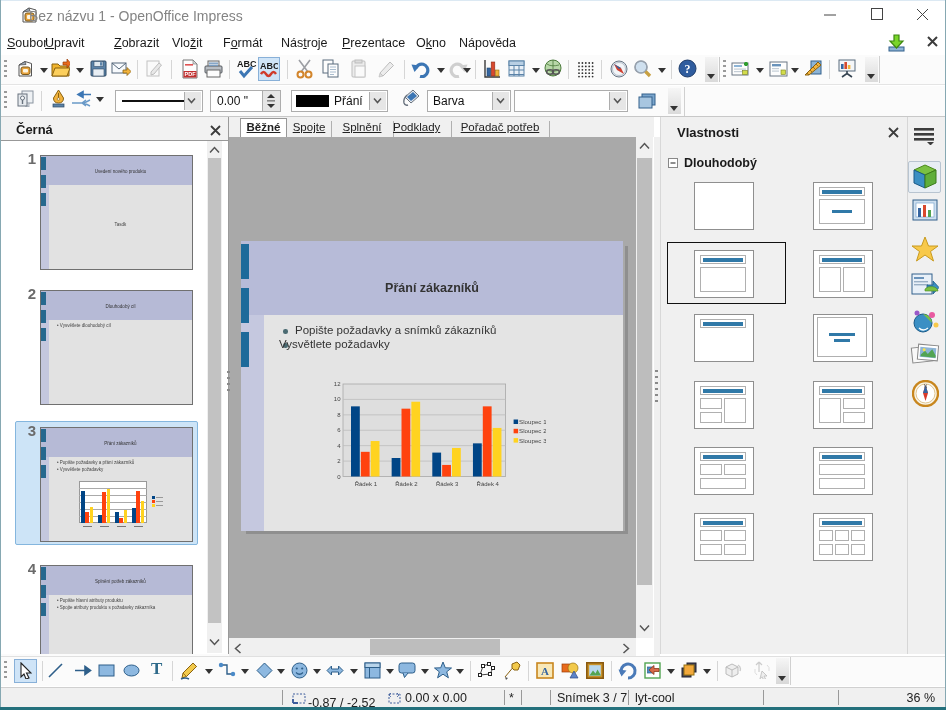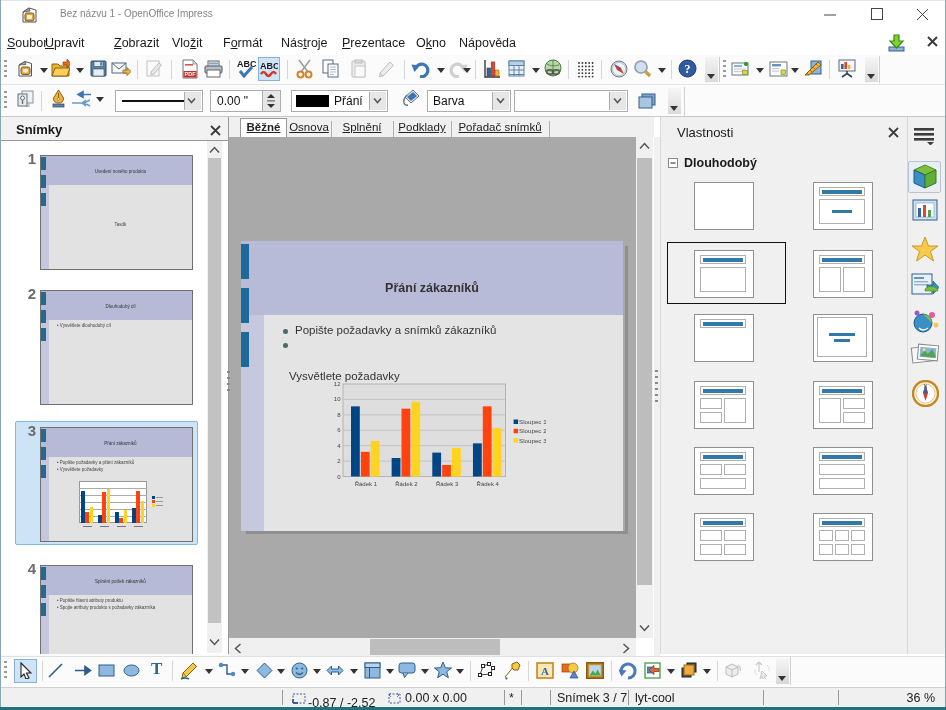--- a/index.html
+++ b/index.html
@@ -19,21 +19,21 @@
 <div class="ab" style="left:0;top:0;width:946px;height:1px;background:#dce9f3;"></div>
 <div class="ab" style="left:0;top:0;width:1px;height:710px;background:#86a8b2;"></div>
 <div class="ab" style="left:945px;top:0;width:1px;height:710px;background:#86a8b2;"></div>
 <div class="ab" style="left:0;top:707px;width:946px;height:3px;background:#24707c;"></div>
 <svg class="ab" style="left:21px;top:7px" width="17" height="17" viewBox="0 0 17 17">
 <path d="M2 5 L8 1 L15 3 L15 15 L2 15 Z" fill="#fdfdfd" stroke="#555" stroke-width="1"></path>
 <path d="M2 5 L8 1 L9 4 Z" fill="#9aa6b5" stroke="#555" stroke-width="0.8"></path>
 <rect x="4" y="6" width="9" height="8" rx="2" fill="#e8a33d" stroke="#7a5a1e"></rect>
 <rect x="6" y="8" width="5" height="4" rx="1" fill="#fdf6e3"></rect>
 </svg>
-<div class="ab" style="left:60px;top:8px;font-size:10px;color:#848484;">Bez názvu 1 - OpenOffice Impress</div>
+<div class="ab" style="left:29px;top:8px;font-size:14px;color:#848484;">Bez názvu 1 - OpenOffice Impress</div>
 <svg class="ab" style="left:822px;top:6px" width="110" height="18" viewBox="0 0 110 18">
     <path d="M2 9 H14" stroke="#444" stroke-width="1"></path>
     <rect x="49.5" y="2.5" width="11" height="11" fill="none" stroke="#444" stroke-width="1"></rect>
     <path d="M95 3 L106 14 M106 3 L95 14" stroke="#444" stroke-width="1"></path>
   </svg>
 <div class="menu" style="left:7px"><u>S</u>oubor</div>
 <div class="menu" style="left:45px"><u>U</u>pravit</div>
 <div class="menu" style="left:114px"><u>Z</u>obrazit</div>
 <div class="menu" style="left:172px">Vlo<u>ž</u>it</div>
 <div class="menu" style="left:223px">F<u>o</u>rmát</div>
@@ -326,21 +326,21 @@
     <rect x="5" y="2" width="13" height="11" fill="#7aa5cc" stroke="#33618c"></rect>
     <rect x="2" y="5" width="13" height="11" fill="#a8c6e0" stroke="#33618c"></rect>
   </svg>
 <div class="ab" style="left:668px;top:88px;width:13px;height:26px;background:linear-gradient(180deg,#f6f6f6,#dadada);"></div>
 <svg class="ab" style="left:670px;top:106px" width="8" height="5" viewBox="0 0 8 5">
     <path d="M0 0 h8 l-4 5 Z" fill="#333"></path>
   </svg>
 <div class="sep1" style="left:684px;top:87px;height:29px;background:#d0d0d0;"></div>
 <div class="ab" style="left:1px;top:117px;width:228px;height:537px;background:#fff;border-right:1px solid #9a9a9a;"></div>
 <div class="ab" style="left:1px;top:117px;width:227px;height:24px;background:#f2f2f2;border-bottom:1px solid #989898;"></div>
-<div class="ab" style="left:16px;top:122px;font-size:13px;font-weight:bold;color:#1a1a1a;">Snímky</div>
+<div class="ab" style="left:16px;top:122px;font-size:13px;font-weight:bold;color:#1a1a1a;">Černá</div>
 <svg class="ab" style="left:210px;top:125px" width="11" height="11" viewBox="0 0 11 11">
     <path d="M1 1 L10 10 M10 1 L1 10" stroke="#3c3c3c" stroke-width="1.8"></path>
   </svg>
 <div class="ab" style="left:207px;top:141px;width:15px;height:512px;background:#f0f0f0;"></div>
 <svg class="ab" style="left:209px;top:146px" width="11" height="8" viewBox="0 0 11 8">
     <path class="chev" d="M1 6.5 L5.5 1.5 L10 6.5"></path>
   </svg>
 <div class="ab" style="left:208px;top:158px;width:13px;height:465px;background:#c2c2c2;"></div>
 <svg class="ab" style="left:209px;top:638px" width="11" height="8" viewBox="0 0 11 8">
     <path class="chev" d="M1 1.5 L5.5 6.5 L10 1.5"></path>
@@ -413,38 +413,38 @@
 <div class="tt" style="left:57px;top:604.5px;font-size:4.5px;">• Spojte atributy produktu s požadavky zákazníka</div>
 <div class="thnum" style="left:14px;top:560px;">4</div>
 <div class="ab" style="left:1px;top:654px;width:228px;height:4px;background:#fbfbfb;"></div>
 <div class="ab" style="left:229px;top:117px;width:425px;height:20px;background:#f0f0f0;"></div>
 <div class="ab" style="left:331px;top:121px;width:1px;height:16px;background:#b0b0b0;"></div>
 <div class="ab" style="left:393px;top:121px;width:1px;height:16px;background:#b0b0b0;"></div>
 <div class="ab" style="left:451px;top:121px;width:1px;height:16px;background:#b0b0b0;"></div>
 <div class="ab" style="left:549px;top:121px;width:1px;height:16px;background:#b0b0b0;"></div>
 <div class="ab" style="left:240px;top:118px;width:47px;height:19px;background:#fff;border:1px solid #989898;border-bottom:none;"></div>
 <div class="ab tabtxt" style="left:240px;top:121px;width:47px;text-align:center;font-weight:bold;font-size:11.5px;">Běžné</div>
-<div class="ab tabtxt" style="left:287px;top:121px;width:44px;text-align:center;font-weight:normal;font-size:11.5px;">Osnova</div>
+<div class="ab tabtxt" style="left:287px;top:121px;width:44px;text-align:center;font-weight:normal;font-size:11.5px;">Spojte</div>
 <div class="ab tabtxt" style="left:331px;top:121px;width:62px;text-align:center;font-weight:normal;font-size:11.5px;">Splnění</div>
-<div class="ab tabtxt" style="left:393px;top:121px;width:58px;text-align:center;font-weight:normal;font-size:11.5px;">Podklady</div>
-<div class="ab tabtxt" style="left:451px;top:121px;width:98px;text-align:center;font-weight:normal;font-size:11.5px;">Pořadač snímků</div>
+<div class="ab tabtxt" style="left:393px;top:121px;width:58px;text-align:left;font-weight:normal;font-size:11.5px;">Podklady</div>
+<div class="ab tabtxt" style="left:451px;top:121px;width:98px;text-align:center;font-weight:normal;font-size:11.5px;">Pořadač potřeb</div>
 <div class="ab" style="left:229px;top:137px;width:407px;height:501px;background:#a9a9a9;"></div>
 <div class="ab" style="left:625px;top:246px;width:3px;height:288px;background:#8f8f8f;"></div>
 <div class="ab" style="left:246px;top:531px;width:382px;height:3px;background:#8f8f8f;"></div>
 <div class="ab" style="left:241px;top:241px;width:382px;height:290px;background:#e4e4e4;"></div>
 <div class="ab" style="left:241px;top:241px;width:382px;height:74px;background:#b7bbd8;"></div>
 <div class="ab" style="left:241px;top:315px;width:23px;height:216px;background:#c5c8df;"></div>
 <div class="ab" style="left:241px;top:244px;width:8px;height:35px;background:#1d6a9a;"></div>
 <div class="ab" style="left:241px;top:288px;width:8px;height:35px;background:#1d6a9a;"></div>
 <div class="ab" style="left:241px;top:332px;width:8px;height:35px;background:#1d6a9a;"></div>
 <div class="ab" style="left:300px;top:281px;width:264px;height:17px;font-size:12.5px;font-weight:bold;color:#333;text-align:center;">Přání zákazníků</div>
 <div class="ab" style="left:283px;top:329px;width:4.5px;height:4.5px;border-radius:50%;background:#4a6a72;"></div>
 <div class="ab" style="left:283px;top:343px;width:4.5px;height:4.5px;border-radius:50%;background:#4a6a72;"></div>
 <div class="ab" style="left:295px;top:324px;font-size:11.5px;color:#333;">Popište požadavky a snímků zákazníků</div>
-<div class="ab" style="left:289px;top:338px;font-size:11.5px;color:#333;margin-top:32px;">Vysvětlete požadavky</div>
+<div class="ab" style="left:279px;top:338px;font-size:11.5px;color:#333;">Vysvětlete požadavky</div>
 <svg class="ab" style="left:330px;top:380px" width="216" height="112" viewBox="0 0 216 112">
     <rect x="13" y="4" width="162.6" height="92.5" fill="#dedede" stroke="#a8a8a8" stroke-width="0.8"></rect>
     <line x1="13" y1="81.0833" x2="175.6" y2="81.0833" stroke="#bcbcbc" stroke-width="0.8"></line>
     <line x1="13" y1="65.6667" x2="175.6" y2="65.6667" stroke="#bcbcbc" stroke-width="0.8"></line>
     <line x1="13" y1="50.25" x2="175.6" y2="50.25" stroke="#bcbcbc" stroke-width="0.8"></line>
     <line x1="13" y1="34.8333" x2="175.6" y2="34.8333" stroke="#bcbcbc" stroke-width="0.8"></line>
     <line x1="13" y1="19.4167" x2="175.6" y2="19.4167" stroke="#bcbcbc" stroke-width="0.8"></line>
     <text x="10.5" y="98.5" font-size="6" fill="#444" text-anchor="end" font-family="Liberation Sans">0</text>
     <text x="10.5" y="83.0833" font-size="6" fill="#444" text-anchor="end" font-family="Liberation Sans">2</text>
     <text x="10.5" y="67.6667" font-size="6" fill="#444" text-anchor="end" font-family="Liberation Sans">4</text>
@@ -490,21 +490,21 @@
 <div class="ab" style="left:370px;top:639px;width:130px;height:16px;background:#bdbdbd;"></div>
 <svg class="ab" style="left:622px;top:643px" width="8" height="11" viewBox="0 0 8 11">
     <path class="chev" d="M1.5 1 L6.5 5.5 L1.5 10"></path>
   </svg>
 <div class="ab" style="left:229px;top:656px;width:407px;height:2px;background:#fbfbfb;"></div>
 <div class="ab" style="left:654px;top:137px;width:6px;height:519px;background:#f0f0f0;"></div>
 <div class="ab" style="left:226.5px;top:371px;width:3px;height:21px;background-image:repeating-linear-gradient(180deg,#8a8a8a 0,#8a8a8a 2px,transparent 2px,transparent 6px);"></div>
 <div class="ab" style="left:655px;top:370px;width:3px;height:32px;background-image:repeating-linear-gradient(180deg,#8a8a8a 0,#8a8a8a 2px,transparent 2px,transparent 6px);"></div>
 <div class="ab" style="left:660px;top:117px;width:247px;height:537px;background:#f0f0f0;border-left:1px solid #d8d8d8;"></div>
 <div class="ab" style="left:907px;top:117px;width:38px;height:537px;background:#f0f0f0;border-left:1px solid #d6d6d6;"></div>
-<div class="ab" style="left:677px;top:125px;font-size:13px;font-weight:normal;color:#1a1a1a;">Vlastnosti</div>
+<div class="ab" style="left:677px;top:125px;font-size:13px;font-weight:bold;color:#1a1a1a;">Vlastnosti</div>
 <svg class="ab" style="left:888px;top:127px" width="11" height="11" viewBox="0 0 11 11">
     <path d="M1 1 L10 10 M10 1 L1 10" stroke="#3c3c3c" stroke-width="1.8"></path>
   </svg>
 <svg class="ab" style="left:914px;top:128px" width="20" height="17" viewBox="0 0 20 17">
     <rect x="0" y="0" width="20" height="2.6" fill="#3c3c3c"></rect>
     <rect x="0" y="5" width="20" height="2.6" fill="#3c3c3c"></rect>
     <rect x="0" y="10" width="20" height="2.6" fill="#3c3c3c"></rect>
     <path d="M13 14 h7 l-3.5 3.5 Z" fill="#3c3c3c"></path>
   </svg>
 <svg class="ab" style="left:668px;top:158px" width="10" height="10" viewBox="0 0 10 10">

